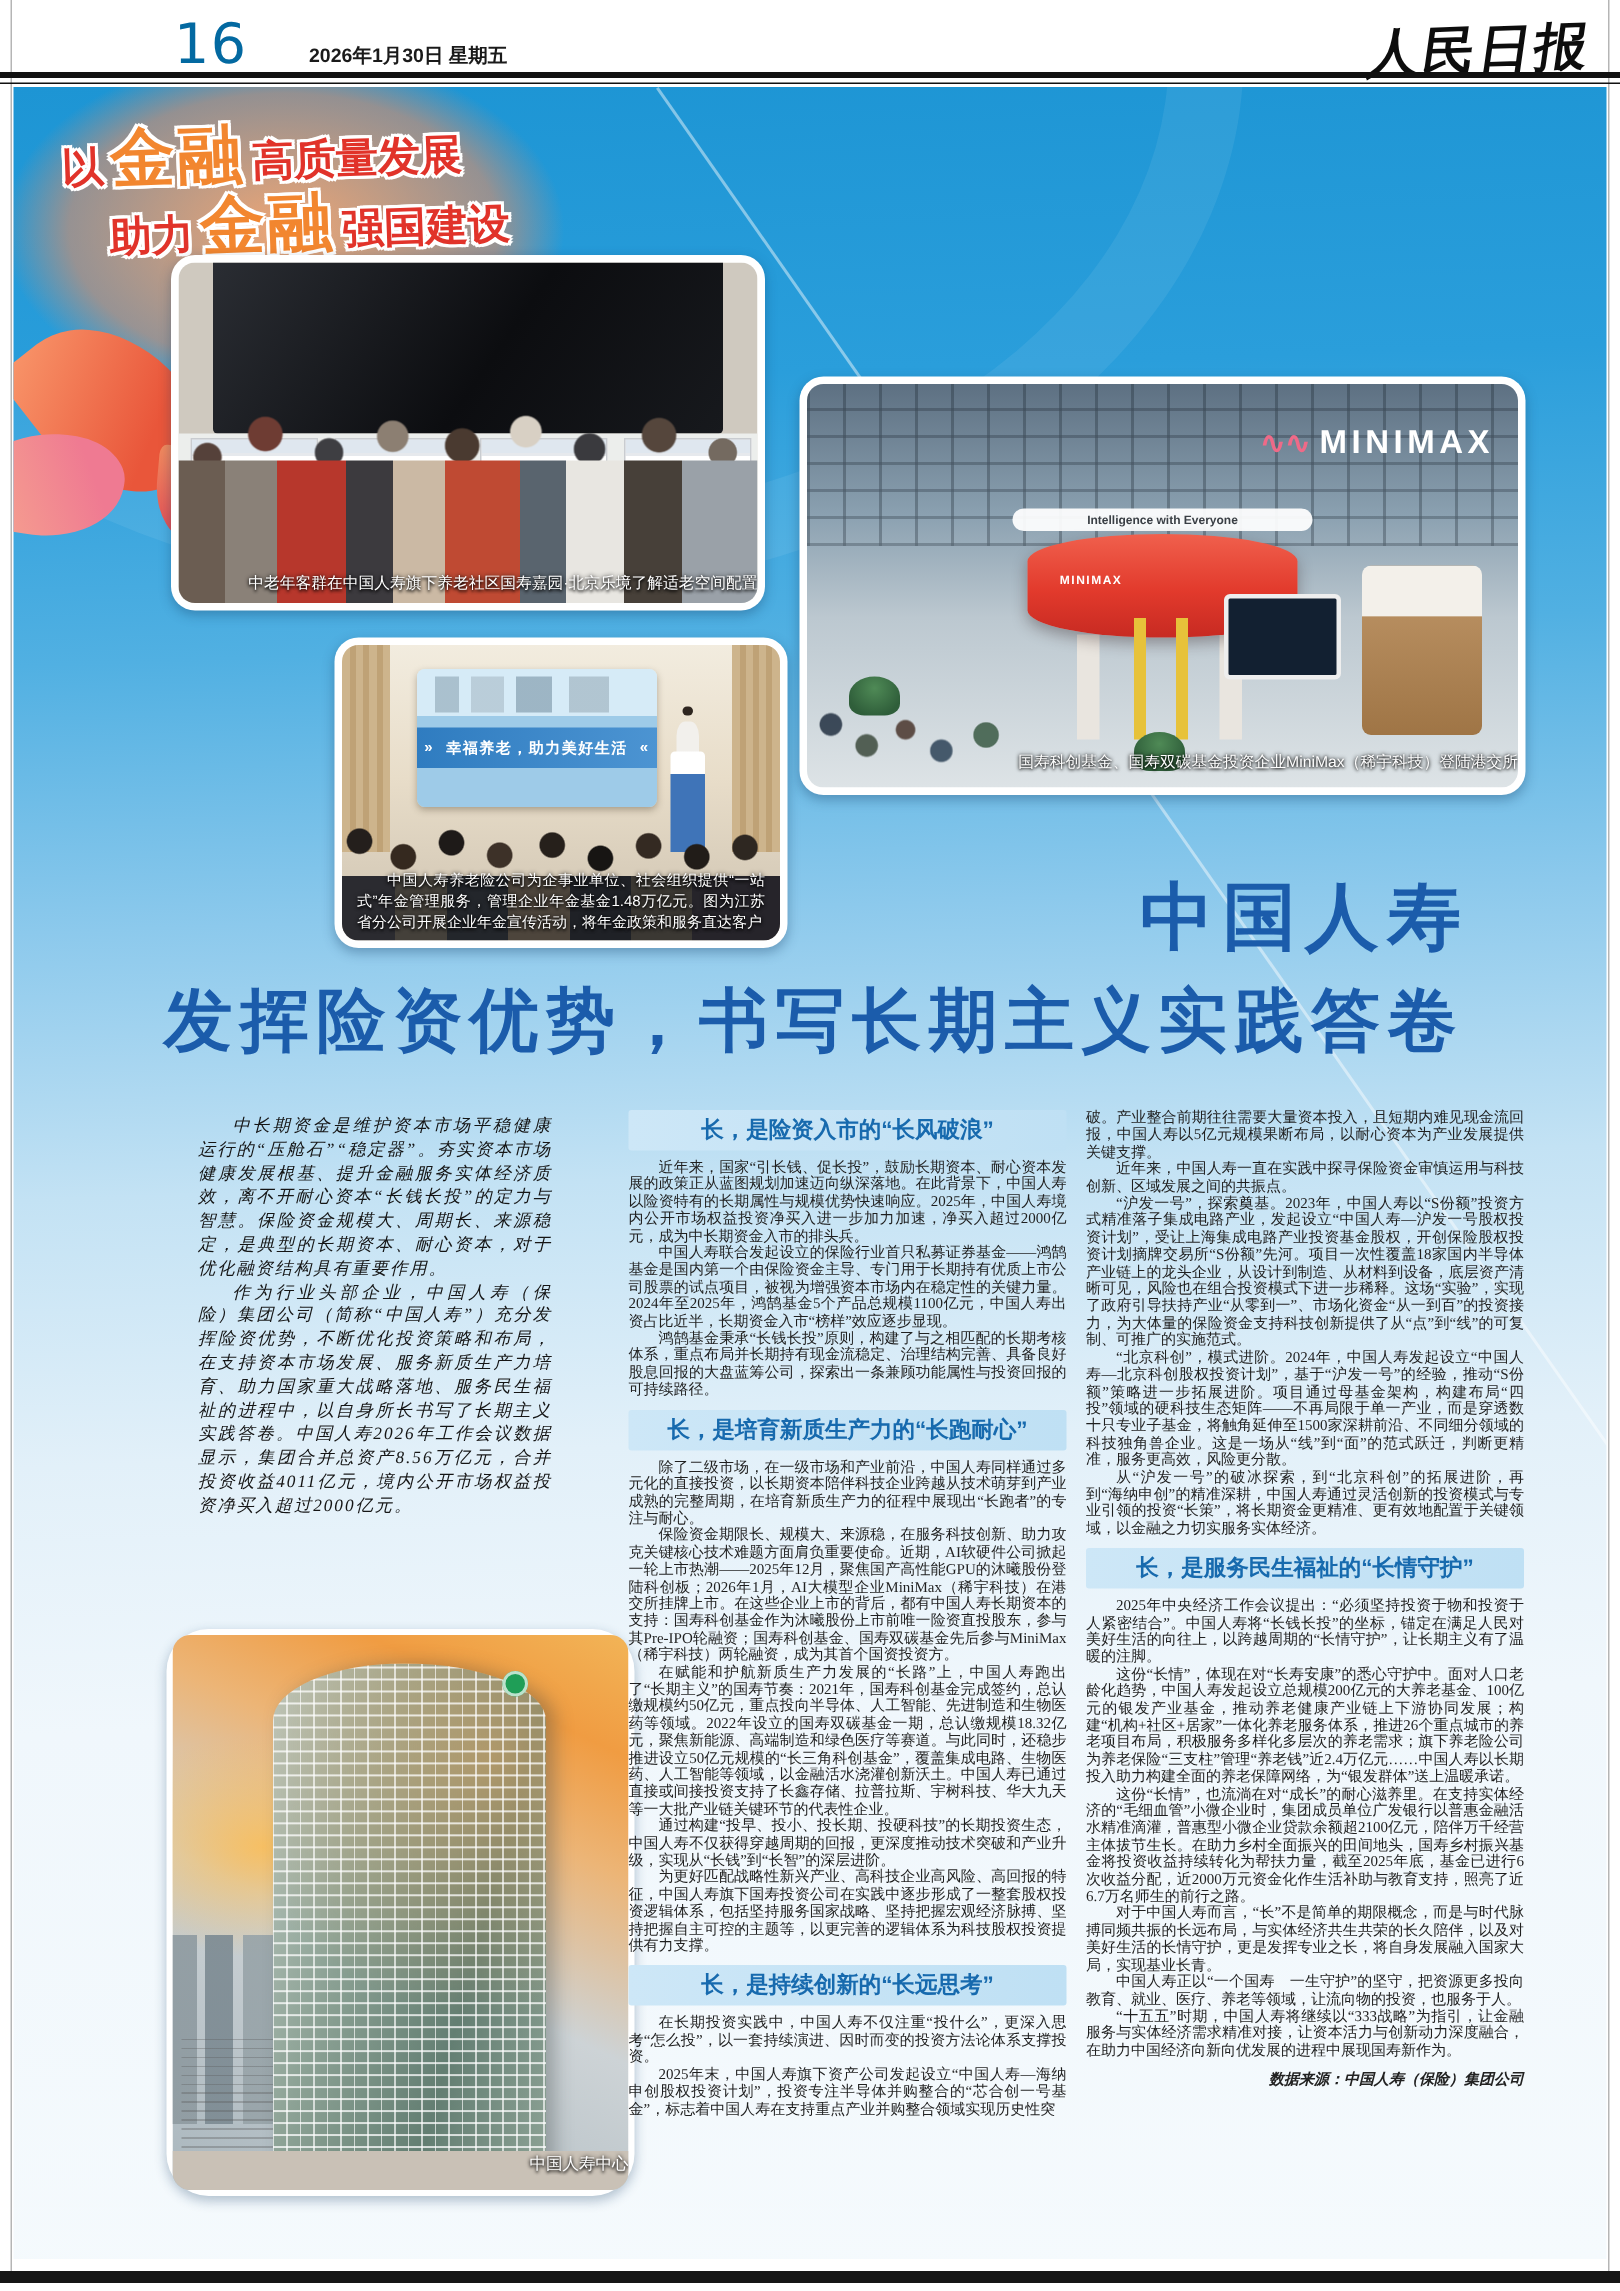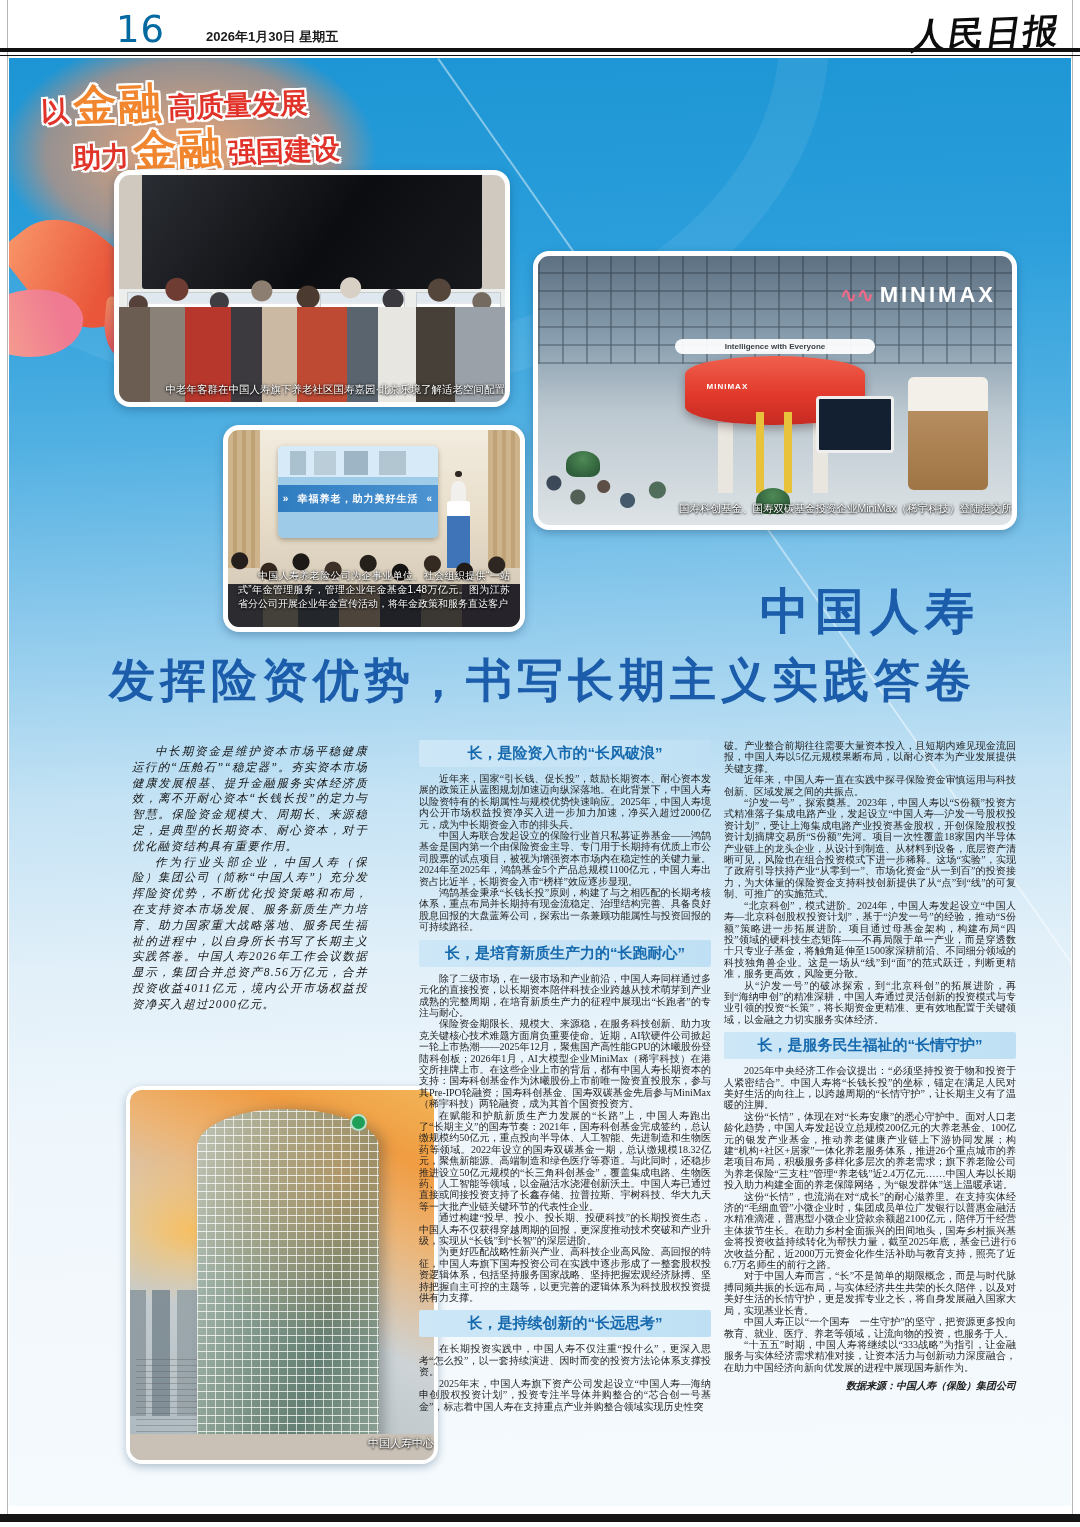--- a/index.html
+++ b/index.html
@@ -133,21 +133,21 @@
   .article{position:absolute;left:105px;top:682px;width:902px;display:flex;gap:13px;}
   .colm{width:292px;position:relative;}
   .intro{padding:4px 38px 0 18px;}
   .intro p{margin:0;font-size:11.5px;line-height:15.8px;letter-spacing:1.3px;font-style:italic;color:#151515;
     text-indent:2em;text-align:justify;}
   .sec-h{margin:7px 0 6px;padding:4px 4px;background:linear-gradient(90deg,#cde7f7,#bfe0f4);color:#176aae;
     font-family:"Liberation Sans",sans-serif;font-weight:bold;font-size:15px;text-align:center;border-radius:2px;}
   .colm p.body{margin:0;font-size:10px;line-height:11.4px;text-align:justify;text-indent:2em;color:#1f1f1f;}
   .colm p.noindent{text-indent:0;}
   .source{margin-top:6px;text-align:right;font-size:10px;font-style:italic;font-weight:bold;color:#222;}
-  .building{position:absolute;left:-3px;top:346px;width:304px;height:370px;padding:4px;background:#fff;border-radius:16px;box-shadow:0 3px 8px rgba(20,60,100,.3);margin-left:15px;}
+  .building{position:absolute;left:-3px;top:346px;width:304px;height:370px;padding:4px;background:#fff;border-radius:28px;box-shadow:0 3px 8px rgba(20,60,100,.3);}
   .building .photo-inner{border-radius:12px;}
   
   .bottom-bar{position:absolute;left:0;right:0;top:1514px;height:8px;background:#161616;}
 </style>
 </head>
 <body>
 
 <div class="page">
   <div class="edge" style="left:7px"></div>
   <div class="edge" style="right:7px"></div>
@@ -226,21 +226,21 @@
           <div class="p3-screenband">
             <span>»</span>
             <span>幸福养老，助力美好生活</span>
             <span>«</span>
           </div>
         </div>
         <div class="p3-speaker"></div>
         <div class="p3-podium"></div>
         <div class="p3-aud1"></div>
         <div class="p3-aud2"></div>
-        <div class="caption" style="bottom:16px;padding:0 10px;text-align:justify;text-indent:2em;font-size:10px">中国人寿养老险公司为企事业单位、社会组织提供“一站式”年金管理服务，管理企业年金基金1.48万亿元。图为江苏省分公司开展企业年金宣传活动，将年金政策和服务直达客户</div>
+        <div class="caption" style="bottom:4px;padding:0 10px;text-align:justify;text-indent:2em;font-size:10px">中国人寿养老险公司为企事业单位、社会组织提供“一站式”年金管理服务，管理企业年金基金1.48万亿元。图为江苏省分公司开展企业年金宣传活动，将年金政策和服务直达客户</div>
       </div>
     </div>
 
     <div class="kicker">中国人寿</div>
     <div class="big-title">发挥险资优势，书写长期主义实践答卷</div>
 
     <div class="article">
 
       <div class="colm">
         <div class="intro">

